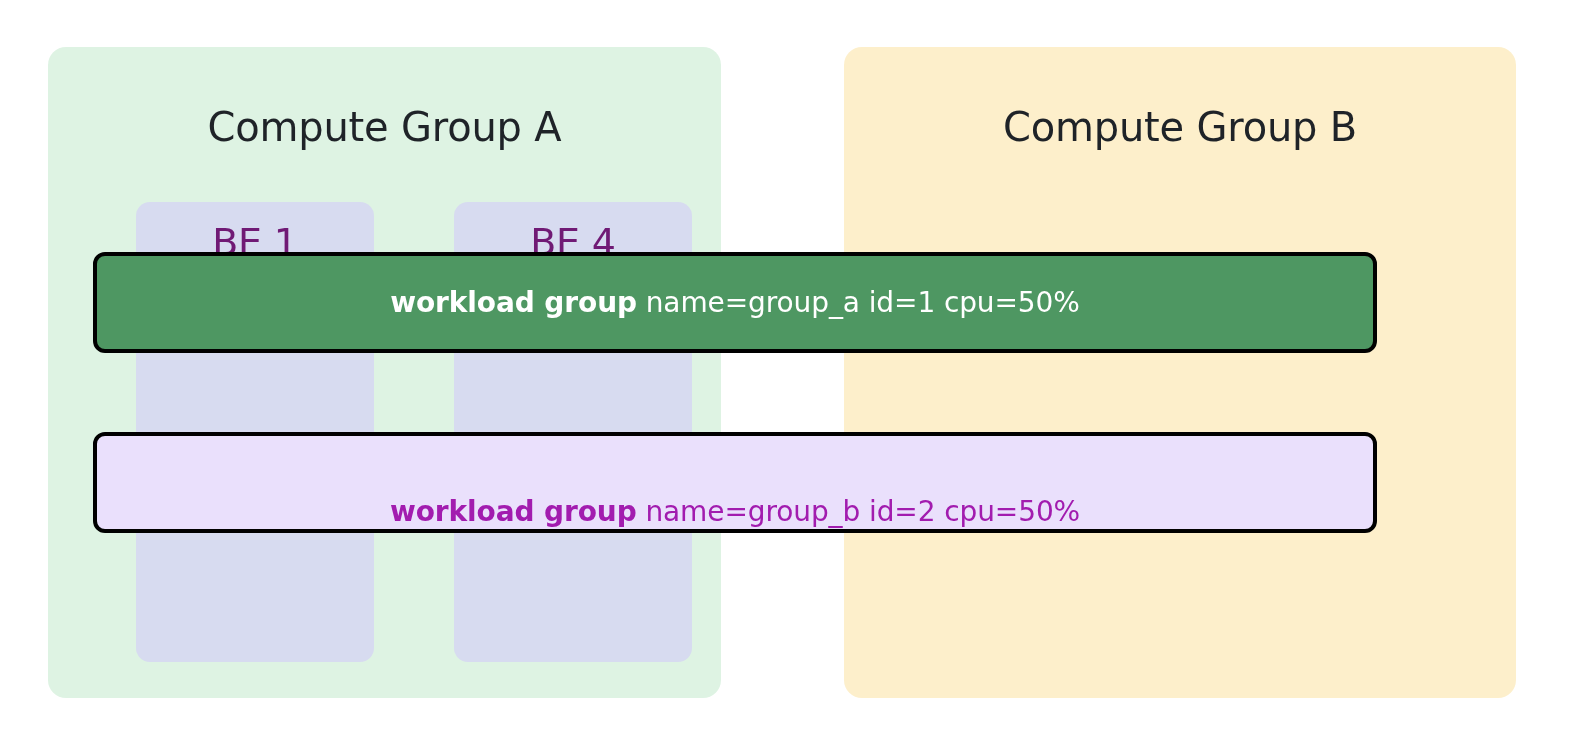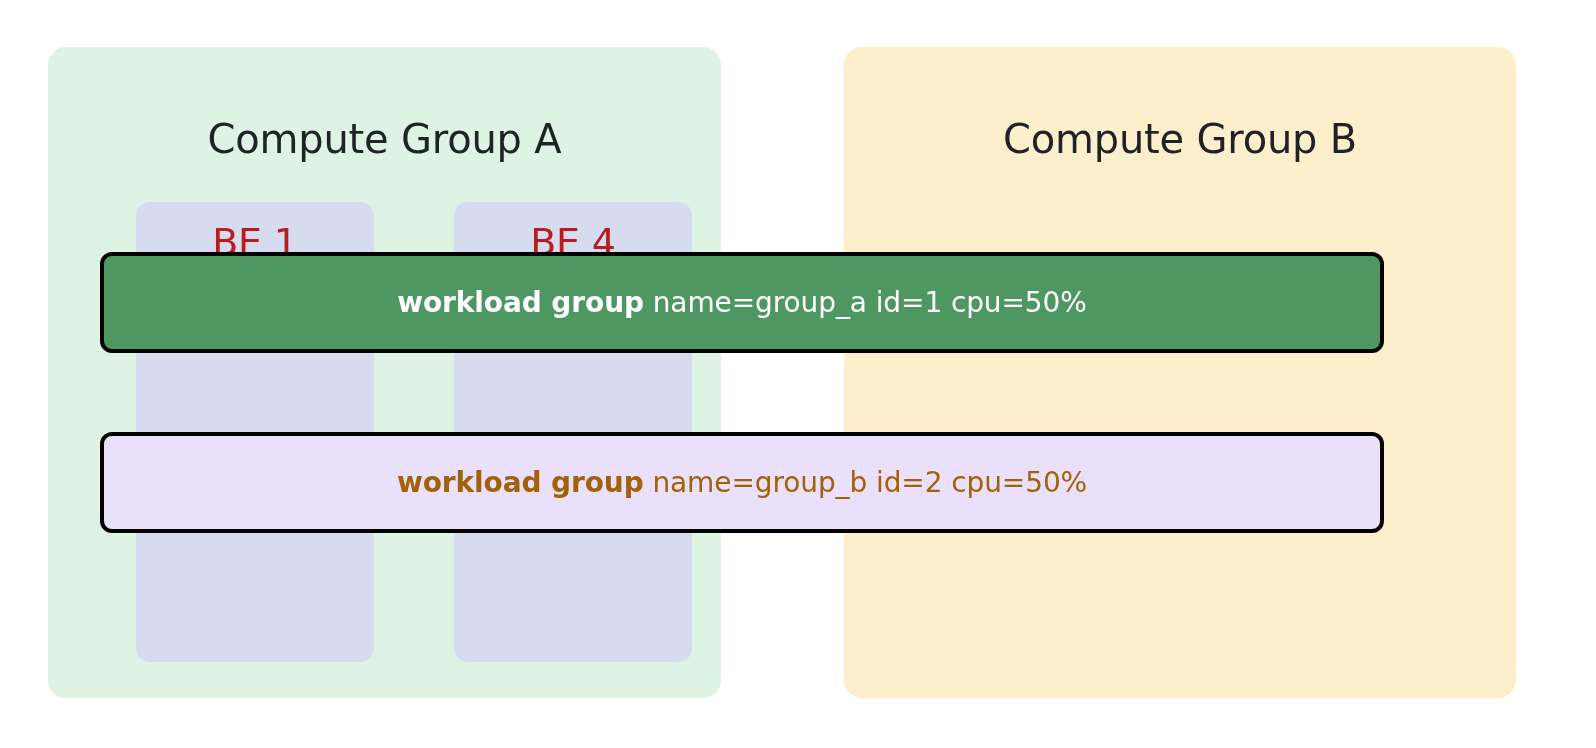--- a/index.html
+++ b/index.html
@@ -50,21 +50,20 @@
     left: 0;
     right: 0;
     top: 58px;
     text-align: center;
     font-size: 40px;
     line-height: 44px;
     font-weight: 400;
     color: #1f2328;
     letter-spacing: -0.2px;
     white-space: nowrap;
-    margin-top: 12px;
   }
 
   
   .be-card {
     position: absolute;
     top: 155px;
     width: 238px;
     height: 460px;
     border-radius: 14px;
     box-sizing: border-box;
@@ -76,47 +75,48 @@
 
   .be-label {
     position: absolute;
     left: 0;
     right: 0;
     top: 18px;
     text-align: center;
     font-size: 38px;
     line-height: 44px;
     font-weight: 400;
-    color: #b91c1c;
+    color: #701a75;
     letter-spacing: -0.2px;
     white-space: nowrap;
   }
 
   
   .workload-bar {
     position: absolute;
-    left: 100px;
+    left: 93px;
     width: 1284px;
     height: 101px;
     border: 4px solid #000000;
     border-radius: 12px;
     box-sizing: border-box;
     display: flex;
     align-items: center;
     justify-content: center;
   }
   #workload-a {
     top: 252px;
     background: #4E9762;
     color: #ffffff;
   }
   #workload-b {
     top: 432px;
     background: #EAE0FC;
-    color: #a16207;
+    color: #a21caf;
+    align-items: flex-end;
   }
 
   .workload-text {
     font-size: 28px;
     line-height: 34px;
     white-space: nowrap;
     letter-spacing: -0.1px;
   }
   .workload-text .kw {
     font-weight: 700;

